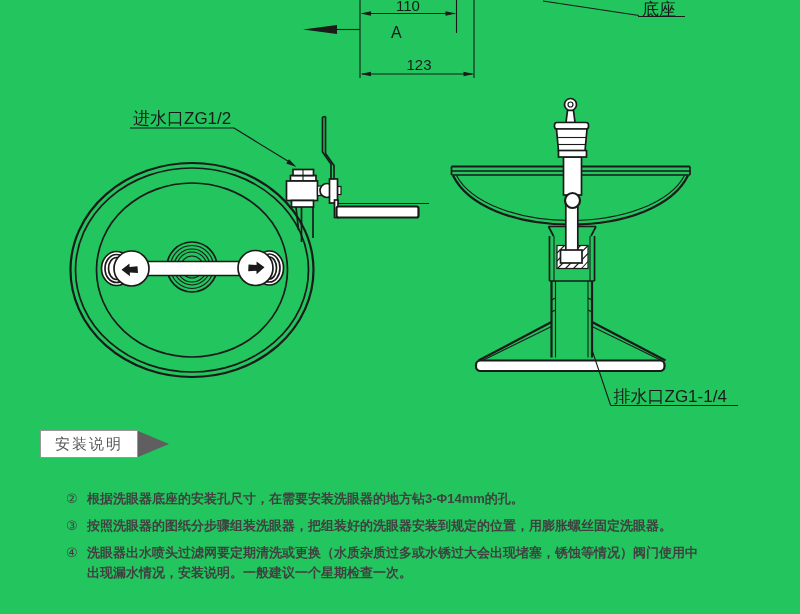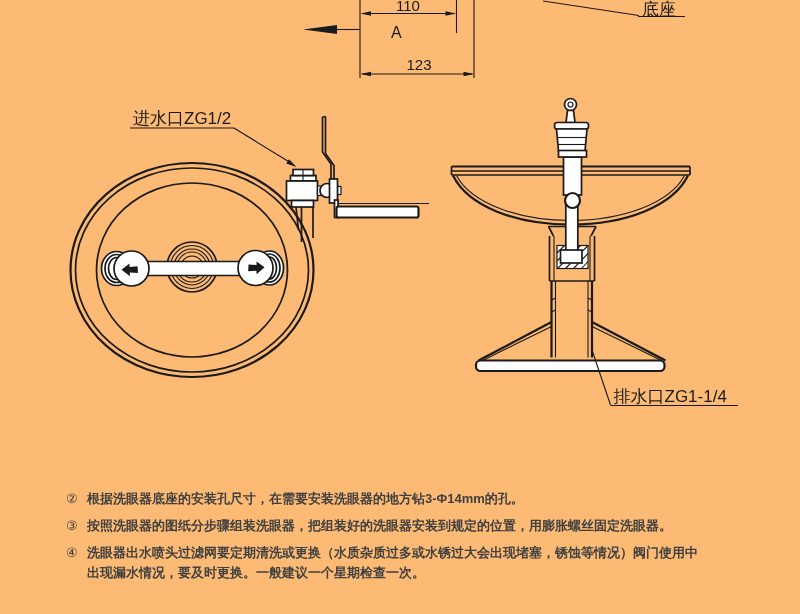--- a/index.html
+++ b/index.html
@@ -1,16 +1,16 @@
 <!DOCTYPE html>
 <html><head>
 <meta charset="utf-8">
 <style>
   html,body{margin:0;padding:0;background:#fff;}
-  .stage{position:relative;width:800px;height:614px;background:#fdba74;overflow:hidden;
+  .stage{position:relative;width:800px;height:614px;background:#22c55e;overflow:hidden;
          font-family:"Liberation Sans",sans-serif;}
   svg{position:absolute;left:0;top:0;}
   
   .s  {stroke:#1a1a1a;stroke-width:1.7;fill:none;}
   .s2 {stroke:#1a1a1a;stroke-width:2.2;fill:none;}
   .t  {stroke:#1a1a1a;stroke-width:1.1;fill:none;}
   .w  {stroke:#1a1a1a;stroke-width:1.7;fill:#fff;}
   .w2 {stroke:#1a1a1a;stroke-width:2.2;fill:#fff;}
   .wt {stroke:#1a1a1a;stroke-width:1.2;fill:#fff;}
   .f  {fill:#1a1a1a;stroke:none;}
@@ -187,29 +187,35 @@
     </g>
 
     <g>
       <line class="t" x1="592" y1="350" x2="610.5" y2="405"></line>
       <line class="t" x1="610.5" y1="405.5" x2="738" y2="405.5"></line>
       <text class="lbl" x="613.5" y="402">排水口ZG1-1/4</text>
     </g>
   </g>
 </svg>
 
+<div class="inst-header">
+  <div class="inst-box">
+    <span>安装说明</span>
+  </div>
+  <div class="inst-arrow"></div>
+</div>
 
 <div class="inst-list">
   <div class="inst-item">
     <span class="inst-num">②</span>
     <span class="inst-text">根据洗眼器底座的安装孔尺寸，在需要安装洗眼器的地方钻3-Φ14mm的孔。</span>
   </div>
   <div class="inst-item">
     <span class="inst-num">③</span>
     <span class="inst-text">按照洗眼器的图纸分步骤组装洗眼器，把组装好的洗眼器安装到规定的位置，用膨胀螺丝固定洗眼器。</span>
   </div>
   <div class="inst-item">
     <span class="inst-num">④</span>
-    <span class="inst-text">洗眼器出水喷头过滤网要定期清洗或更换（水质杂质过多或水锈过大会出现堵塞，锈蚀等情况）阀门使用中出现漏水情况，要及时更换。一般建议一个星期检查一次。</span>
+    <span class="inst-text">洗眼器出水喷头过滤网要定期清洗或更换（水质杂质过多或水锈过大会出现堵塞，锈蚀等情况）阀门使用中出现漏水情况，安装说明。一般建议一个星期检查一次。</span>
   </div>
 </div>
 
 </div>
 
 </body></html>

